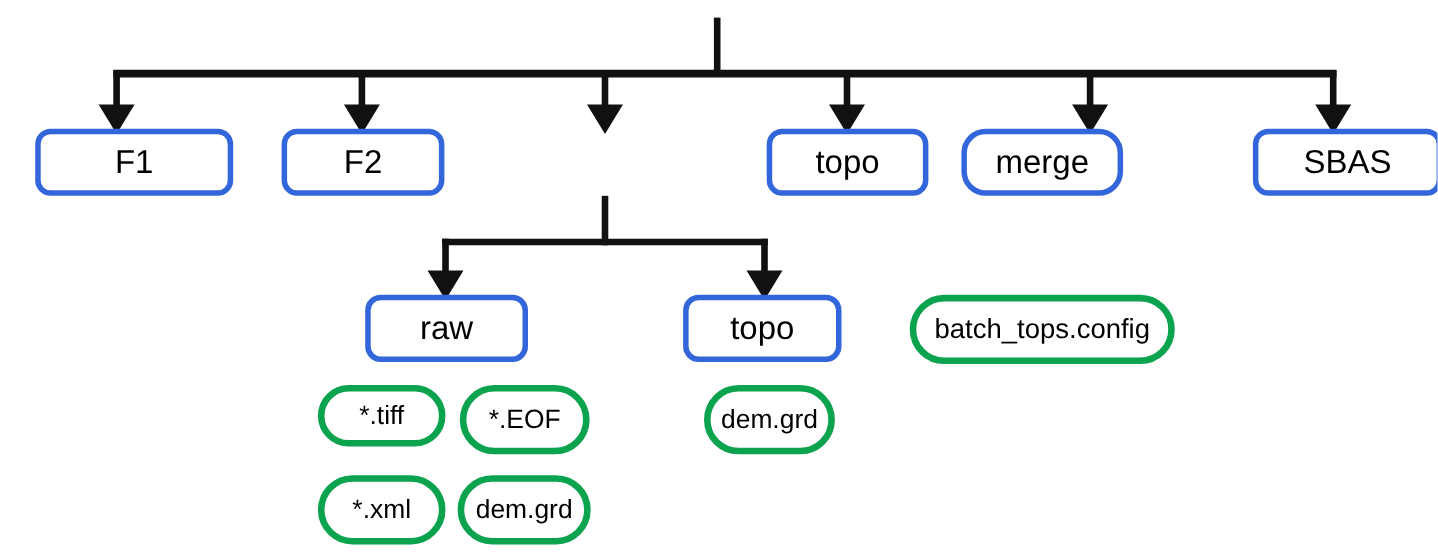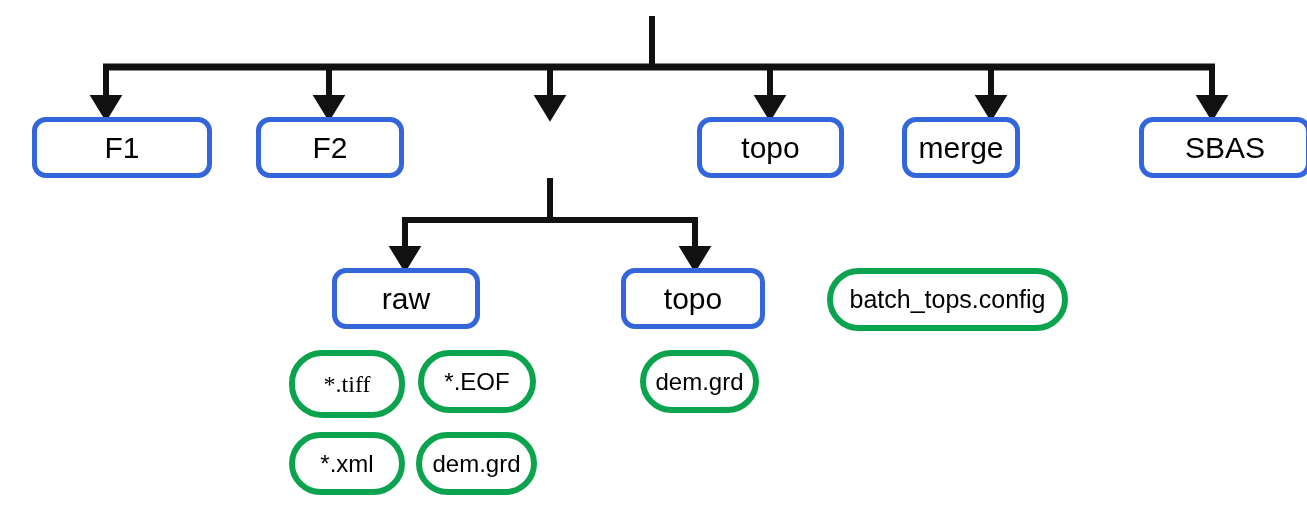--- a/index.html
+++ b/index.html
@@ -42,29 +42,29 @@
     border-radius: 33px;
     font-size: 24px;
   }
   .file.config { font-size: 25px; }
 
   
   .n-f1    { left: 32px;   top: 117px; width: 180px; height: 61px; }
   .n-f2    { left: 256px;  top: 117px; width: 148px; height: 61px; }
   .n-f3    { left: 476px;  top: 117px; width: 148px; height: 61px; }
   .n-topo  { left: 697px;  top: 117px; width: 147px; height: 61px; }
-  .n-merge { left: 902px;  top: 117px; width: 118px; height: 61px; }
+  .n-merge { left: 874px;  top: 117px; width: 147px; height: 61px; border-radius: 22px; }
   .n-sbas  { left: 1139px; top: 117px; width: 172px; height: 61px; }
 
   
   .n-raw     { left: 332px; top: 268px; width: 148px; height: 61px; }
   .n-toposub { left: 621px; top: 268px; width: 144px; height: 61px; }
 
   
-  .n-tiff    { left: 289px; top: 350px; width: 116px; height: 68px; font-family: Liberation Serif, serif; }
+  .n-tiff    { left: 289px; top: 350px; width: 116px; height: 56px; }
   .n-eof     { left: 418px; top: 350px; width: 118px; height: 63px; }
   .n-xml     { left: 289px; top: 432px; width: 116px; height: 63px; }
   .n-demraw  { left: 416px; top: 432px; width: 121px; height: 63px; }
   .n-demtopo { left: 640px; top: 350px; width: 119px; height: 63px; }
   .n-config  { left: 827px; top: 268px; width: 241px; height: 63px; }
 </style>
 </head>
 <body>
 
 <div id="canvas" style="--blue: #3366db; --green: #0ca34f; --text: #000000; --bg: #ffffff;">

